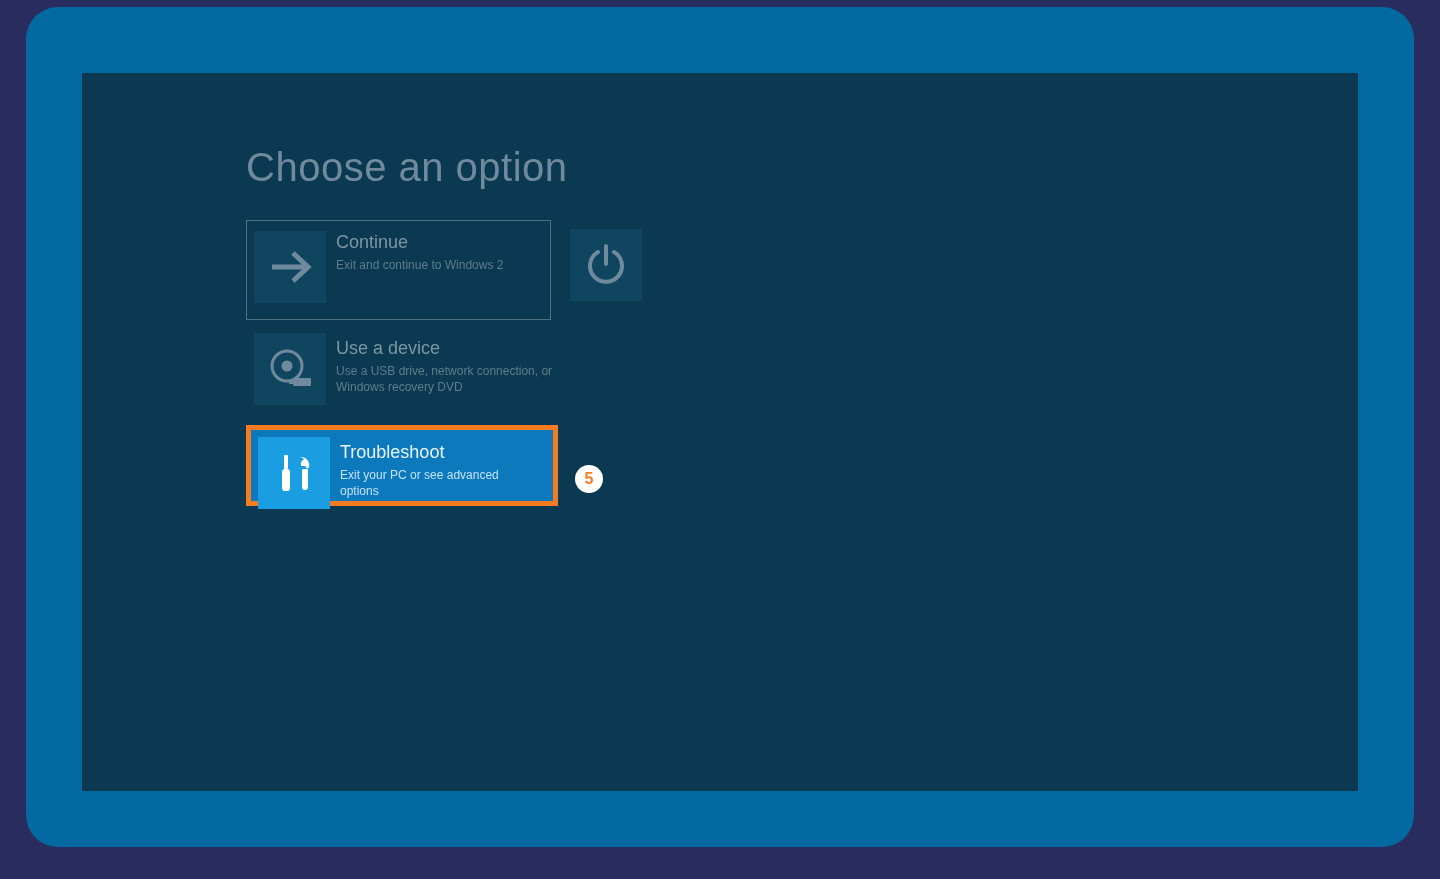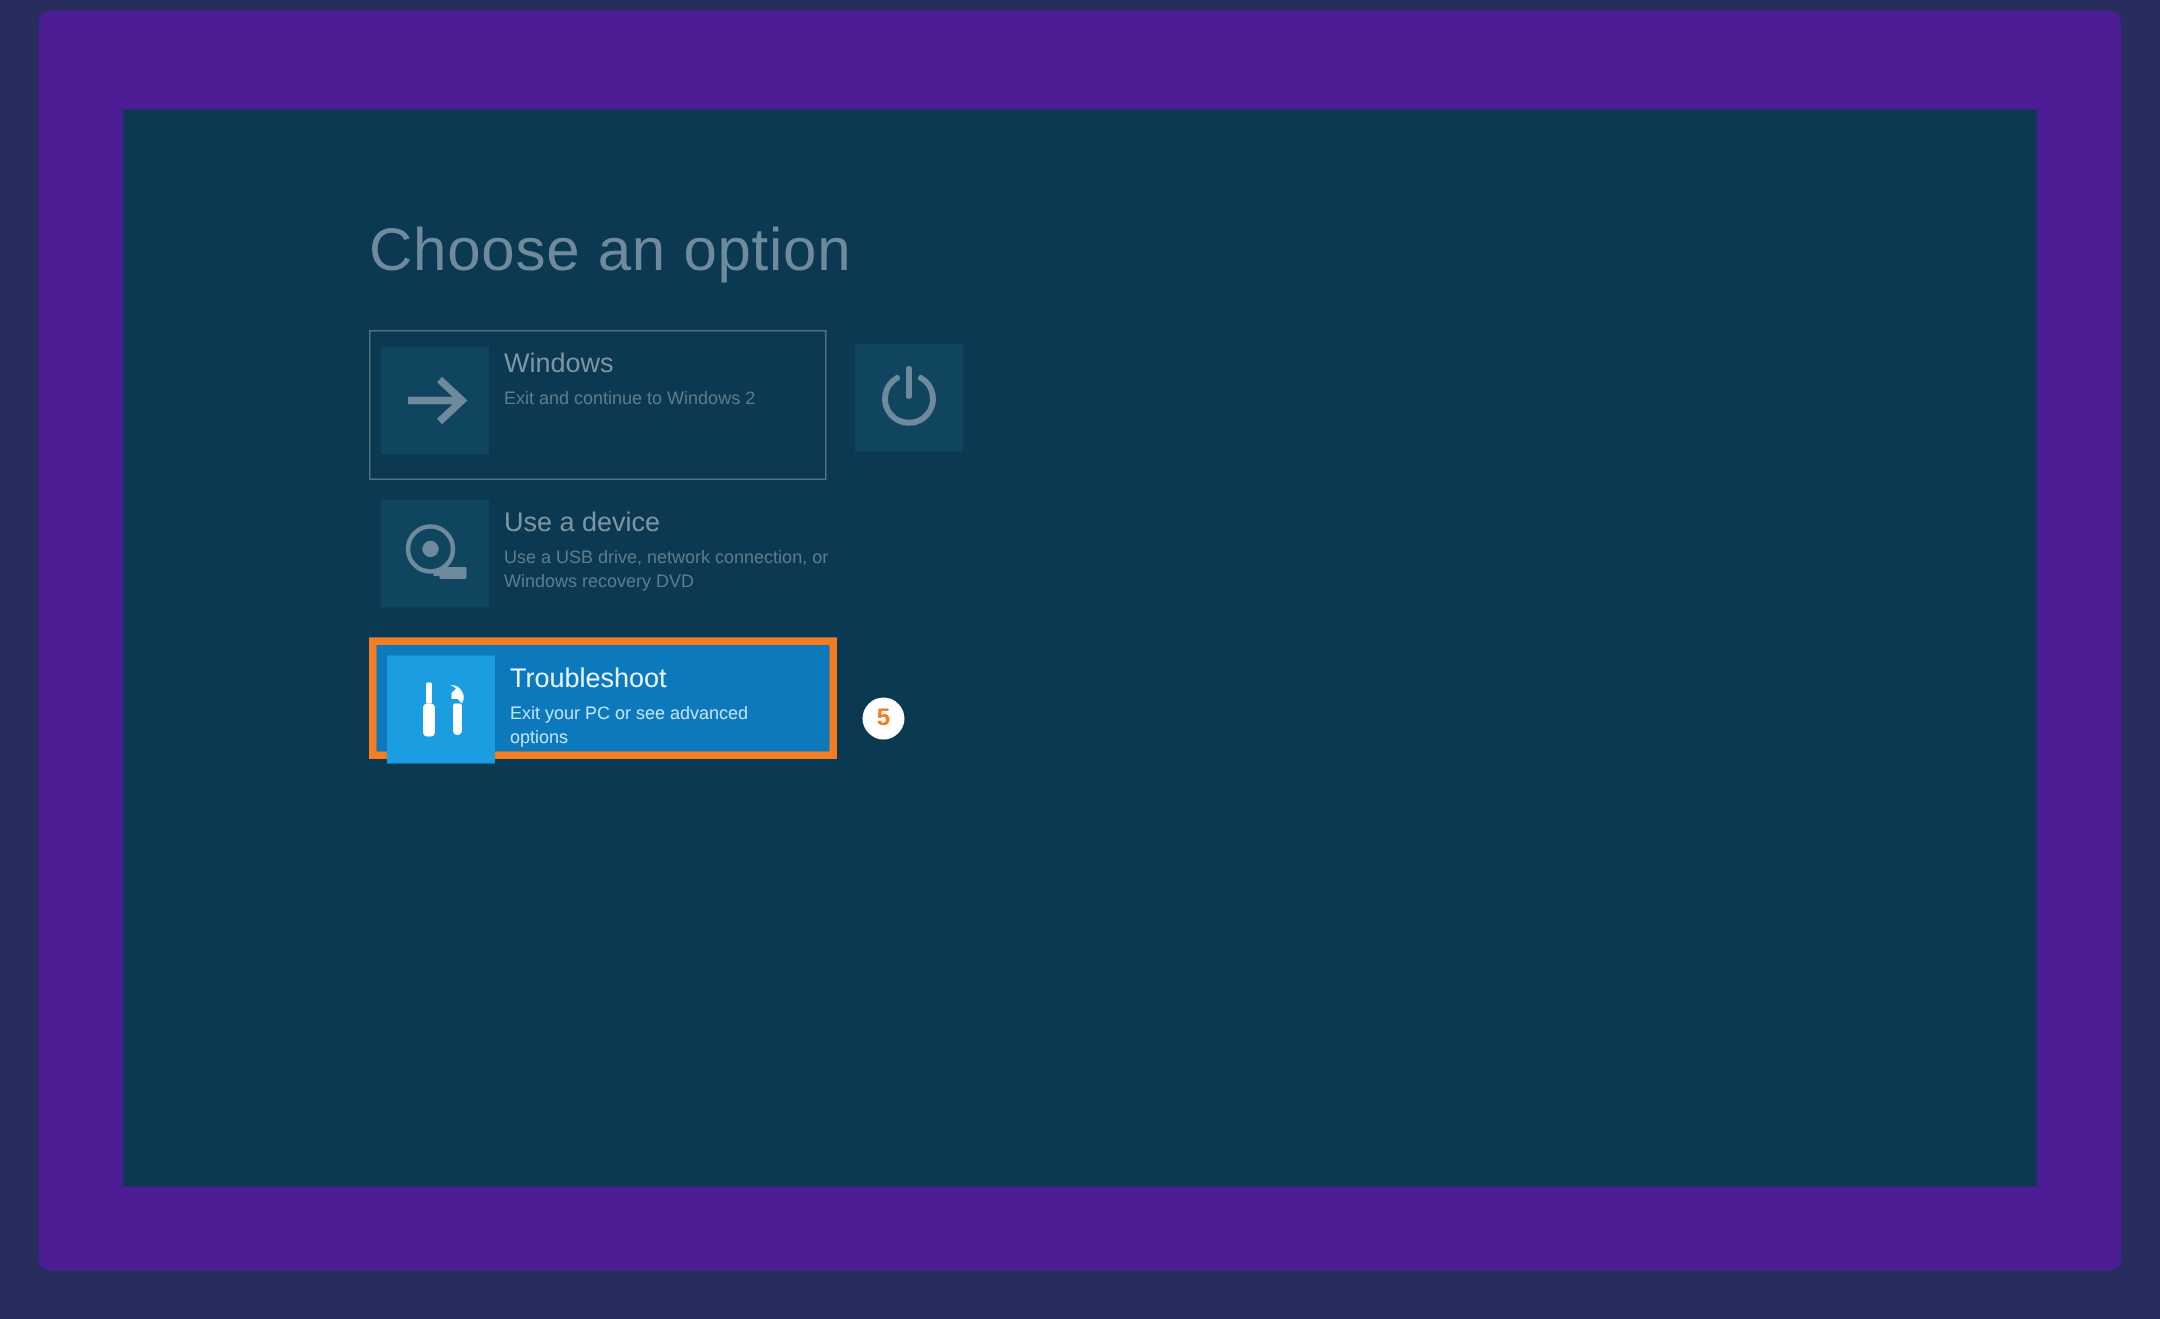--- a/index.html
+++ b/index.html
@@ -11,22 +11,22 @@
     font-family: "Segoe UI Light", "Segoe UI", -apple-system, Helvetica, Arial, sans-serif;
     -webkit-font-smoothing: antialiased;
   }
 
   .outer-panel {
     position: absolute;
     left: 26px;
     top: 7px;
     width: 1388px;
     height: 840px;
-    background: #4c1d95;
-    border-radius: 8px;
+    background: #0369a1;
+    border-radius: 32px;
     box-sizing: border-box;
   }
 
   .screen {
     position: absolute;
     left: 56px;
     top: 66px;
     width: 1276px;
     height: 718px;
     background: #0b3951;
@@ -162,21 +162,21 @@
         <div id="tile-continue" class="tile dim">
           <div class="icon-box">
             <svg width="48" height="48" viewBox="0 0 48 48">
               <g stroke="#6f8a9c" stroke-width="5" fill="none" stroke-linecap="butt" stroke-linejoin="miter">
                 <line x1="6" y1="24" x2="40" y2="24"></line>
                 <polyline points="27,10 42,24 27,38"></polyline>
               </g>
             </svg>
           </div>
           <div class="texts">
-            <div class="opt-title">Windows</div>
+            <div class="opt-title">Continue</div>
             <div class="opt-desc">Exit and continue to Windows 2</div>
           </div>
         </div>
 
         <div id="tile-turnoff" class="tile dim">
           <div class="icon-box">
             <svg width="46" height="46" viewBox="0 0 46 46">
               <g stroke="#6f8a9c" stroke-width="4" fill="none" stroke-linecap="round">
                 <path d="M15 10 A16 16 0 1 0 31 10"></path>
                 <line x1="23" y1="4" x2="23" y2="22"></line>

